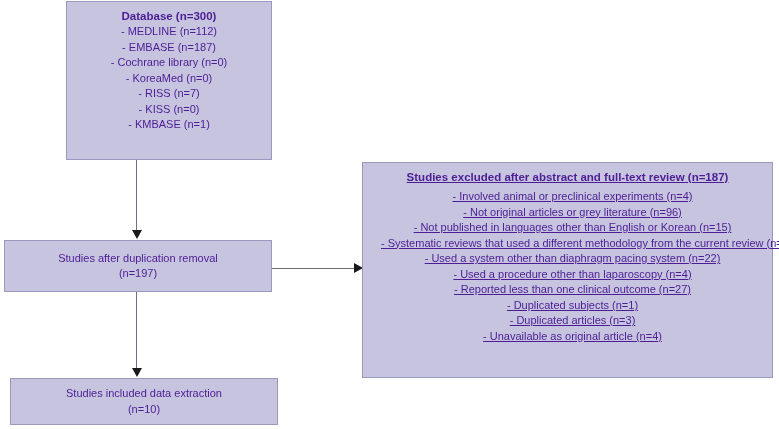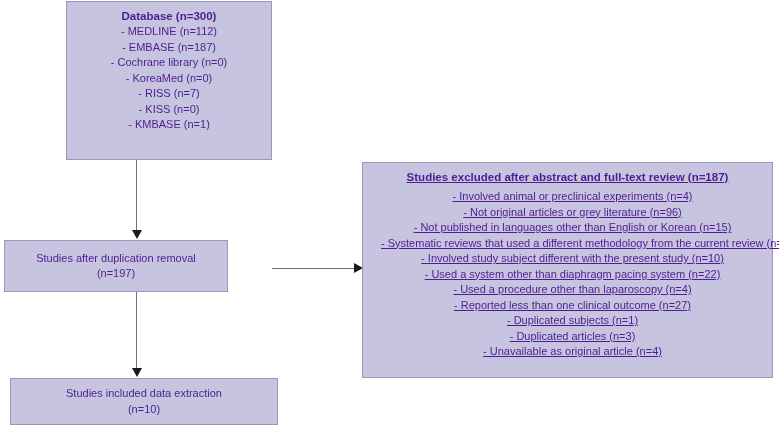--- a/index.html
+++ b/index.html
@@ -101,21 +101,21 @@
       <div class="box-line">- KoreaMed (n=0)</div>
       <div class="box-line">- RISS (n=7)</div>
       <div class="box-line">- KISS (n=0)</div>
       <div class="box-line">- KMBASE (n=1)</div>
     </div>
   </div>
 
   <div class="vline" style="left:136px; top:160px; height:71px;"></div>
   <div class="arrow-down" style="left:132px; top:230px;"></div>
 
-  <div class="box box-centered" id="box-after-duplication" style="left:4px; top:240px; width:224px; height:52px;">
+  <div class="box box-centered" id="box-after-duplication" style="left:4px; top:240px; width:268px; height:52px;">
     <div class="box-line">Studies after duplication removal</div>
     <div class="box-line">(n=197)</div>
   </div>
 
   <div class="hline" style="left:272px; top:268px; width:84px;"></div>
   <div class="arrow-right" style="left:354px; top:263px;"></div>
 
   <div class="vline" style="left:136px; top:292px; height:78px;"></div>
   <div class="arrow-down" style="left:132px; top:368px;"></div>
 
@@ -124,21 +124,20 @@
     <div class="box-line">(n=10)</div>
   </div>
 
   <div class="box" id="box-excluded" style="left:362px; top:162px; width:411px; height:216px;text-decoration:underline;">
     <div class="box-inner">
       <div class="box-title">Studies excluded after abstract and full-text review (n=187)</div>
       <div class="box-line">- Involved animal or preclinical experiments (n=4)</div>
       <div class="box-line">- Not original articles or grey literature (n=96)</div>
       <div class="box-line">- Not published in languages other than English or Korean (n=15)</div>
       <div class="box-line">- Systematic reviews that used a different methodology from the current review (n=1)</div>
-      <div class="box-line">- Involved study subject different with the present study (n=10)</div>
       <div class="box-line">- Used a system other than diaphragm pacing system (n=22)</div>
       <div class="box-line">- Used a procedure other than laparoscopy (n=4)</div>
       <div class="box-line">- Reported less than one clinical outcome (n=27)</div>
       <div class="box-line">- Duplicated subjects (n=1)</div>
       <div class="box-line">- Duplicated articles (n=3)</div>
       <div class="box-line">- Unavailable as original article (n=4)</div>
     </div>
   </div>
 
 </div>

